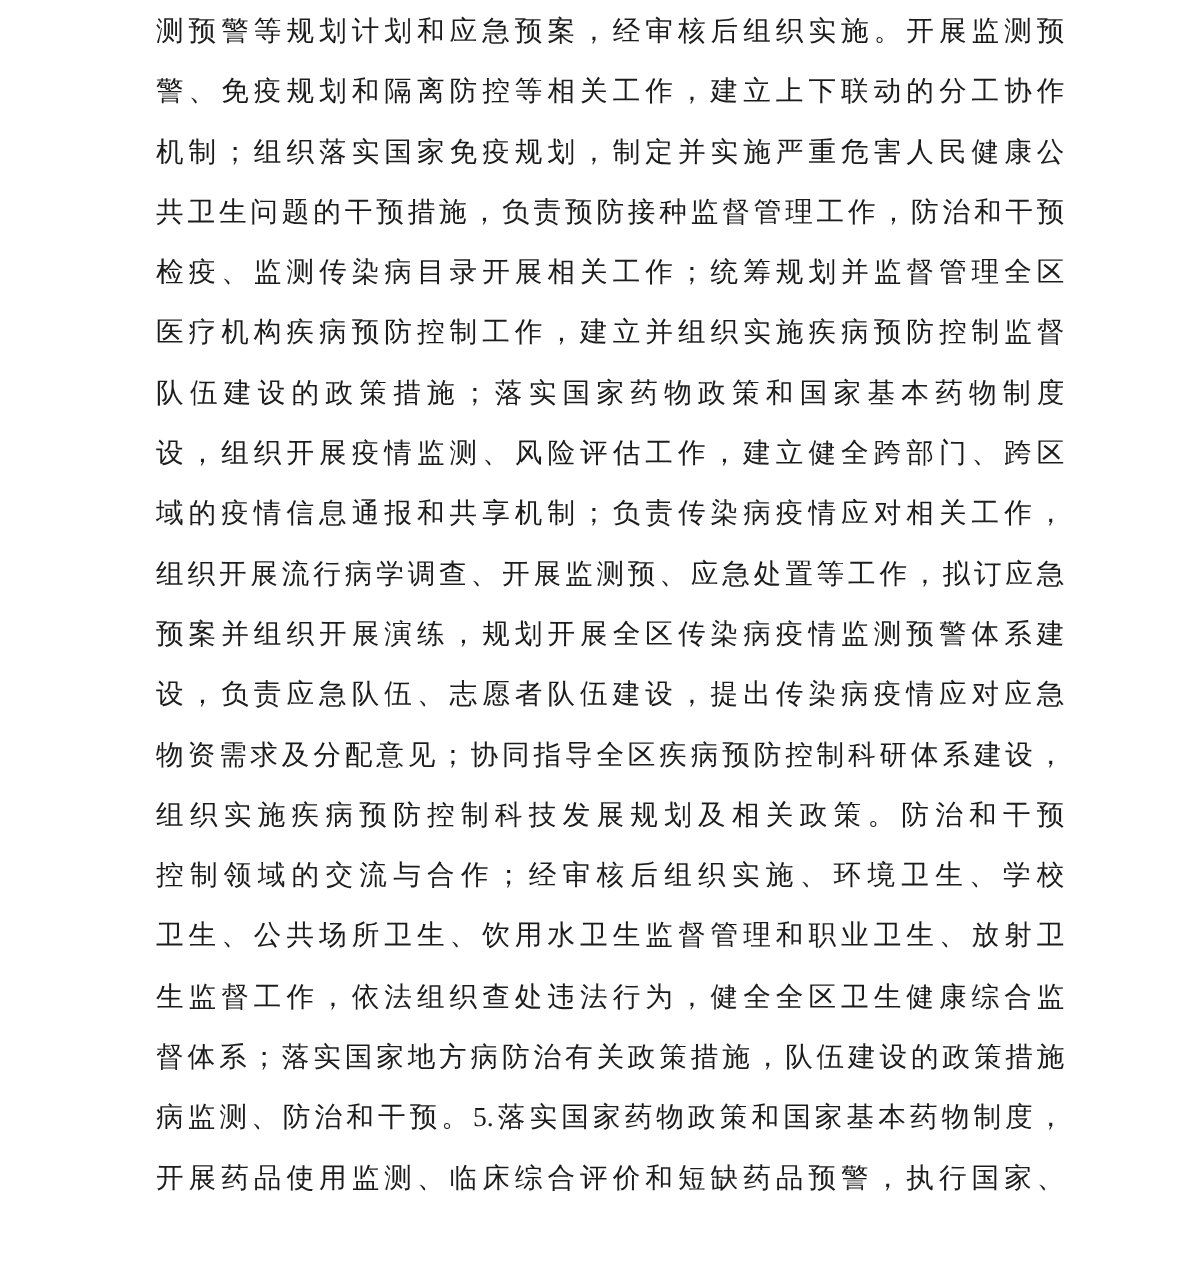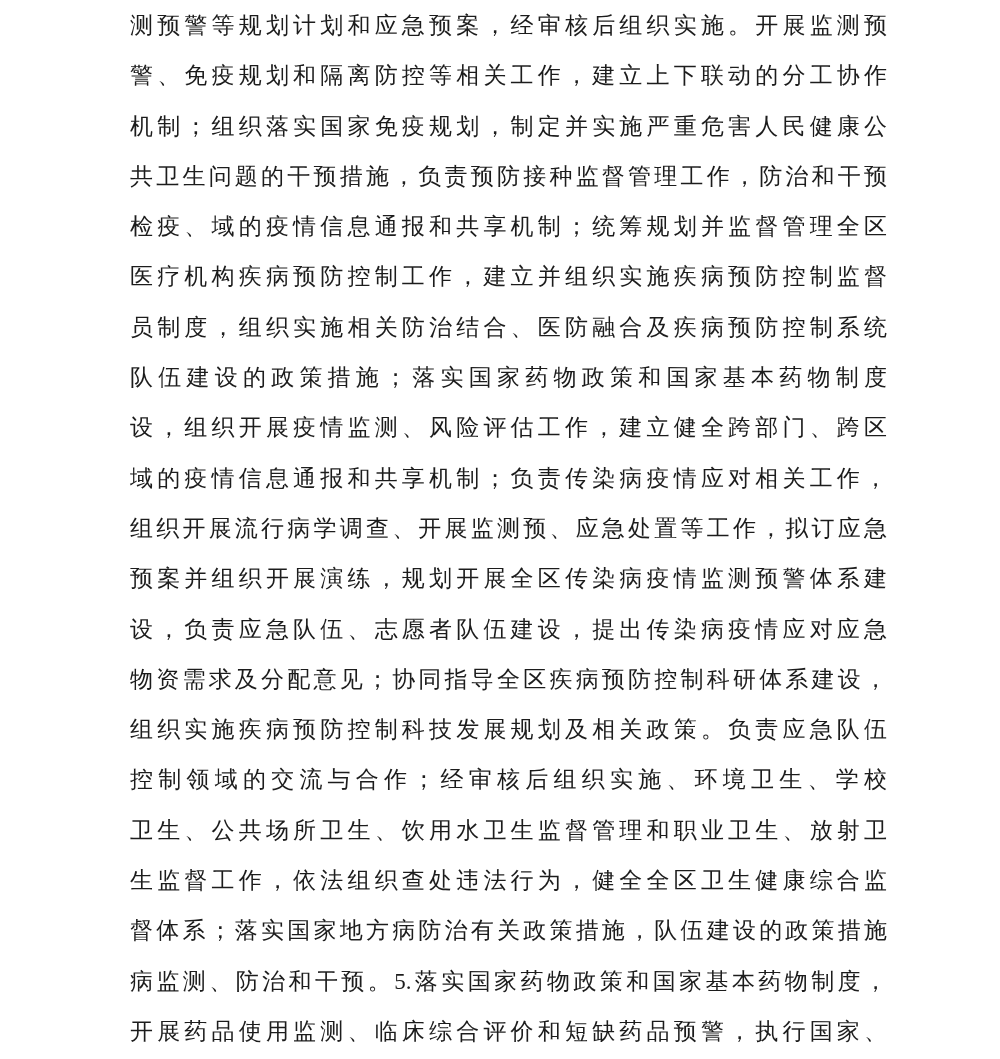--- a/index.html
+++ b/index.html
@@ -32,30 +32,29 @@
   }
 </style>
 </head>
 <body>
 
 <div class="doc-page">
   <div class="doc-line">测预警等规划计划和应急预案，经审核后组织实施。开展监测预</div>
   <div class="doc-line">警、免疫规划和隔离防控等相关工作，建立上下联动的分工协作</div>
   <div class="doc-line">机制；组织落实国家免疫规划，制定并实施严重危害人民健康公</div>
   <div class="doc-line">共卫生问题的干预措施，负责预防接种监督管理工作，防治和干预</div>
-  <div class="doc-line">检疫、域的疫情信息通报和共享机制；统筹规划并监督管理全区</div>
+  <div class="doc-line">检疫、监测传染病目录开展相关工作；统筹规划并监督管理全区</div>
   <div class="doc-line">医疗机构疾病预防控制工作，建立并组织实施疾病预防控制监督</div>
-  <div class="doc-line">员制度，组织实施相关防治结合、医防融合及疾病预防控制系统</div>
   <div class="doc-line">队伍建设的政策措施；落实国家药物政策和国家基本药物制度</div>
   <div class="doc-line">设，组织开展疫情监测、风险评估工作，建立健全跨部门、跨区</div>
   <div class="doc-line">域的疫情信息通报和共享机制；负责传染病疫情应对相关工作，</div>
   <div class="doc-line">组织开展流行病学调查、开展监测预、应急处置等工作，拟订应急</div>
   <div class="doc-line">预案并组织开展演练，规划开展全区传染病疫情监测预警体系建</div>
   <div class="doc-line">设，负责应急队伍、志愿者队伍建设，提出传染病疫情应对应急</div>
   <div class="doc-line">物资需求及分配意见；协同指导全区疾病预防控制科研体系建设，</div>
-  <div class="doc-line">组织实施疾病预防控制科技发展规划及相关政策。负责应急队伍</div>
+  <div class="doc-line">组织实施疾病预防控制科技发展规划及相关政策。防治和干预</div>
   <div class="doc-line">控制领域的交流与合作；经审核后组织实施、环境卫生、学校</div>
   <div class="doc-line">卫生、公共场所卫生、饮用水卫生监督管理和职业卫生、放射卫</div>
   <div class="doc-line">生监督工作，依法组织查处违法行为，健全全区卫生健康综合监</div>
   <div class="doc-line">督体系；落实国家地方病防治有关政策措施，队伍建设的政策措施</div>
   <div class="doc-line">病监测、防治和干预。5.落实国家药物政策和国家基本药物制度，</div>
   <div class="doc-line">开展药品使用监测、临床综合评价和短缺药品预警，执行国家、</div>
 </div>
 
 </body></html>

